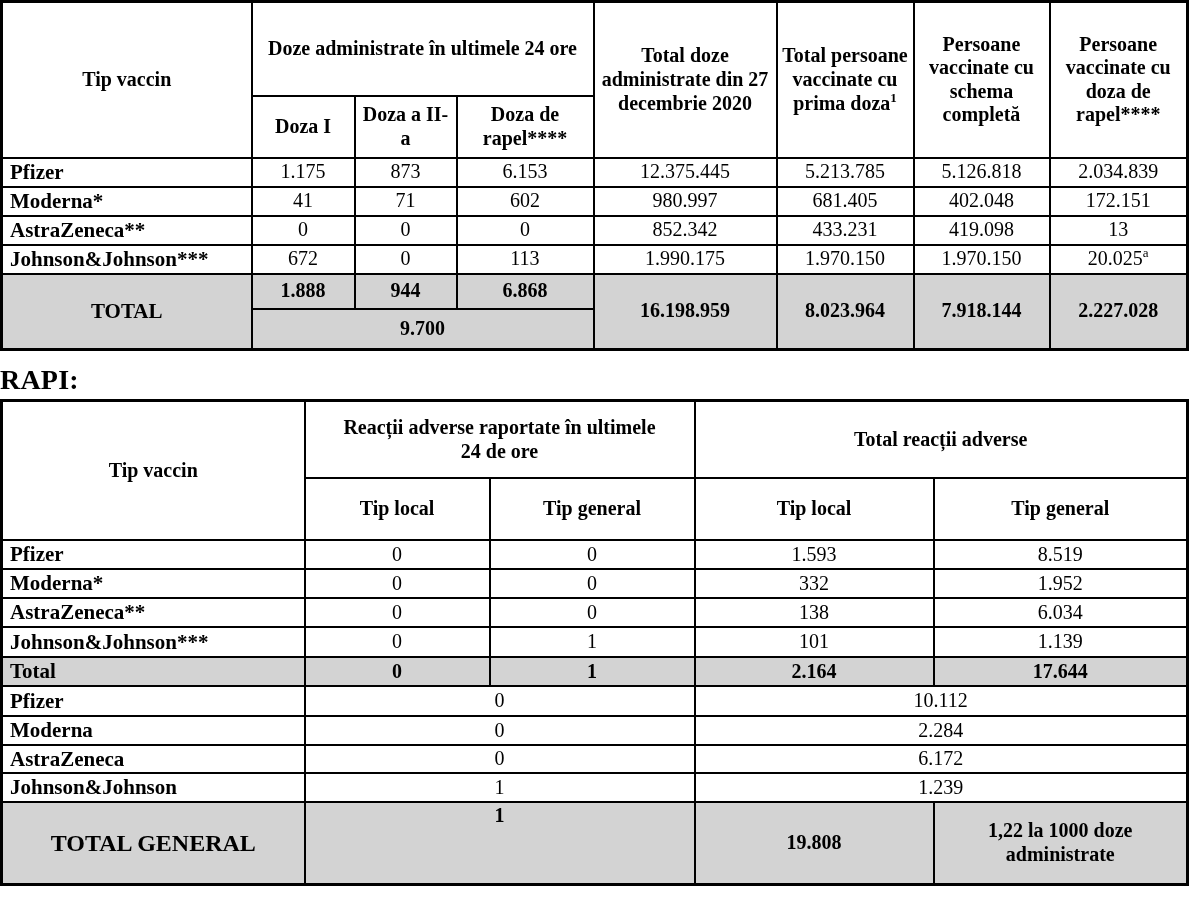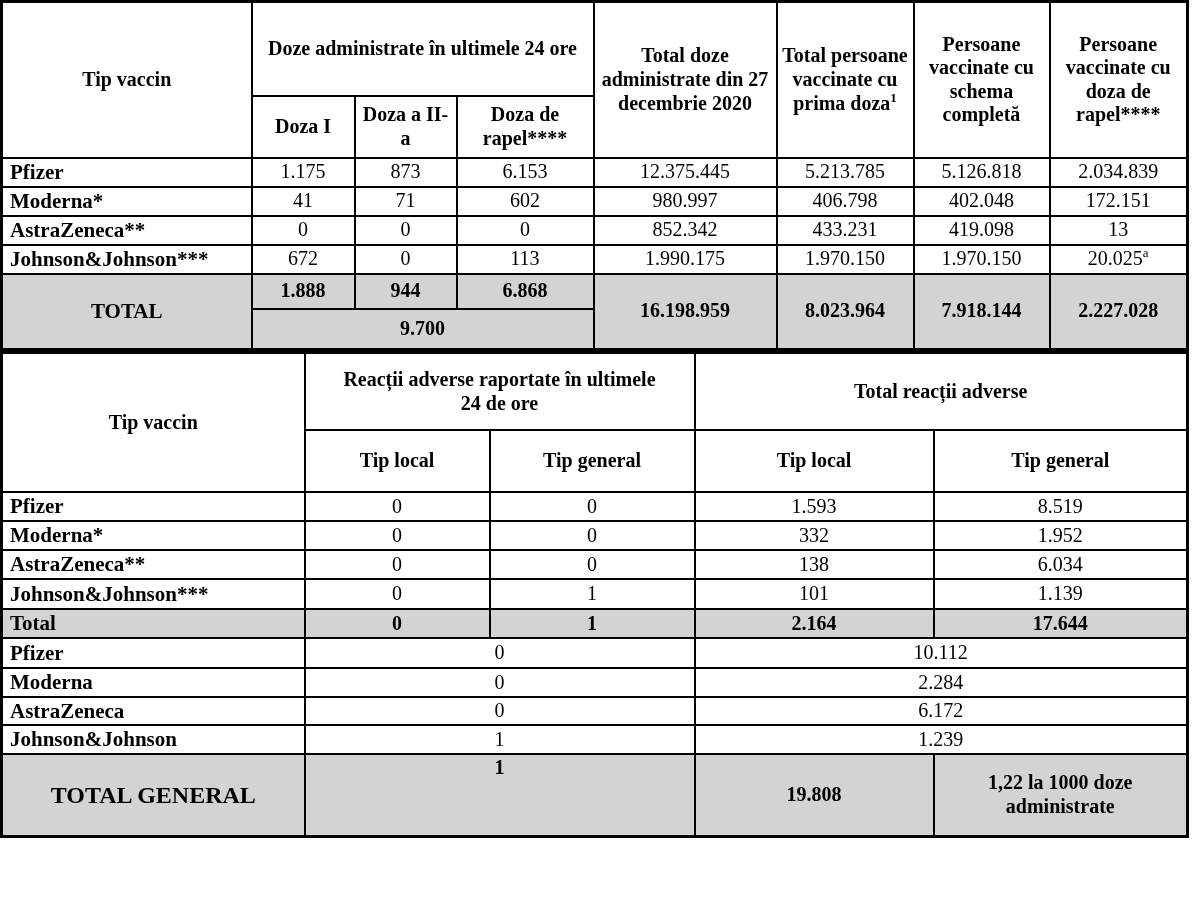--- a/index.html
+++ b/index.html
@@ -87,21 +87,21 @@
       <td class="num">5.213.785</td>
       <td class="num">5.126.818</td>
       <td class="num"><span>2.034.839</span><sup></sup></td>
     </tr>
     <tr style="height:29px">
       <td class="label">Moderna*</td>
       <td class="num">41</td>
       <td class="num">71</td>
       <td class="num">602</td>
       <td class="num">980.997</td>
-      <td class="num">406.798</td>
+      <td class="num">681.405</td>
       <td class="num">402.048</td>
       <td class="num"><span>172.151</span><sup></sup></td>
     </tr>
     <tr style="height:29px">
       <td class="label">AstraZeneca**</td>
       <td class="num">0</td>
       <td class="num">0</td>
       <td class="num">0</td>
       <td class="num">852.342</td>
       <td class="num">433.231</td>
@@ -128,20 +128,21 @@
       <td rowspan="2" class="gray bold">8.023.964</td>
       <td rowspan="2" class="gray bold">7.918.144</td>
       <td rowspan="2" class="gray bold">2.227.028</td>
     </tr>
     <tr style="height:41px">
       <td colspan="3" class="gray bold">9.700</td>
     </tr>
   </tbody>
     </table>
 
+  <h2 class="section-title rapi-title">RAPI:</h2>
 
   <table>
     <colgroup>
       <col style="width:303px">
         <col style="width:185px">
         <col style="width:205px">
         <col style="width:239px">
         <col style="width:254px">
     </colgroup>
     <tbody>

